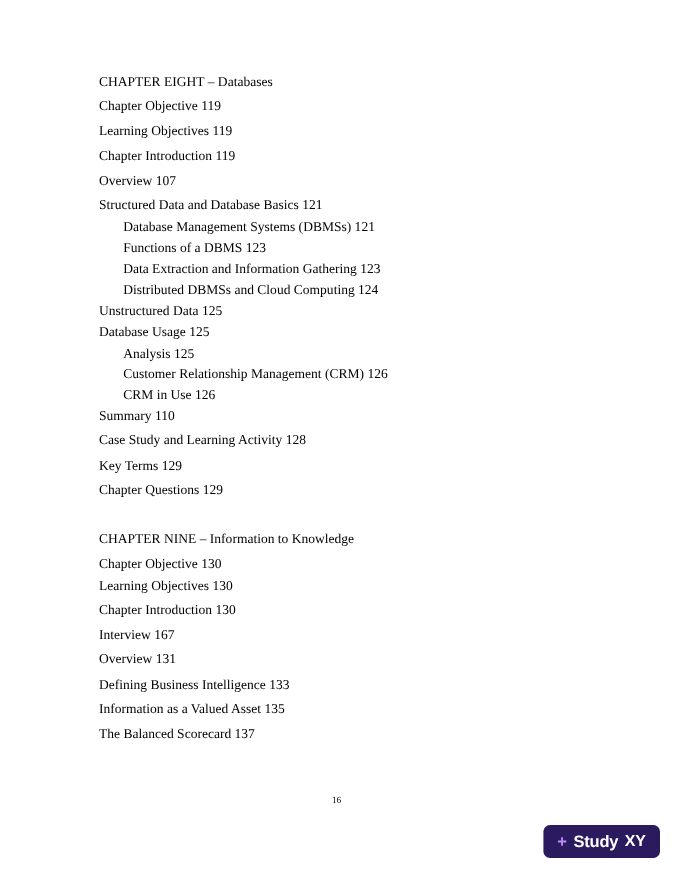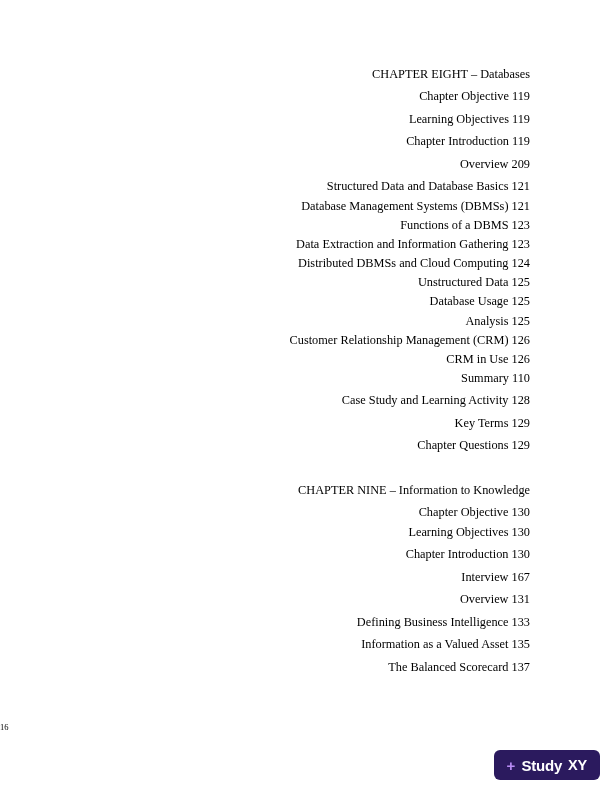--- a/index.html
+++ b/index.html
@@ -19,21 +19,20 @@
     position: absolute;
     left: 0; top: 0;
     width: 612px;
     height: 792px;
   }
   .toc {
     position: absolute;
     left: 90px;
     top: 68px;
     width: 440px;
-    text-align: right;
   }
   .toc-entry {
     font-size: 12.3px;
     line-height: 1.0;
     margin-bottom: 10.2px;
     white-space: nowrap;
   }
   .toc-entry.indent {
     padding-left: 22px;
     margin-bottom: 6.6px;
@@ -42,20 +41,21 @@
     margin-bottom: 7.4px;
   }
   .spacer {
     height: 22px;
   }
   .page-number {
     position: absolute;
     top: 722px;
     left: 0;
     width: 612px;
+    text-align: center;
     font-size: 8.5px;
     color: #000;
   }
   .watermark {
     position: absolute;
     right: 12px;
     bottom: 12px;
     background: #2b1a5e;
     border-radius: 6px;
     height: 30px;
@@ -87,21 +87,21 @@
 </head>
 <body>
 
 <div class="page">
 
   <div class="toc" id="toc-list">
       <div class="toc-entry">CHAPTER EIGHT – Databases</div>
       <div class="toc-entry">Chapter Objective 119</div>
       <div class="toc-entry">Learning Objectives 119</div>
       <div class="toc-entry">Chapter Introduction 119</div>
-      <div class="toc-entry">Overview 209</div>
+      <div class="toc-entry">Overview 107</div>
       <div class="toc-entry tight">Structured Data and Database Basics 121</div>
       <div class="toc-entry indent">Database Management Systems (DBMSs) 121</div>
       <div class="toc-entry indent">Functions of a DBMS 123</div>
       <div class="toc-entry indent">Data Extraction and Information Gathering 123</div>
       <div class="toc-entry indent">Distributed DBMSs and Cloud Computing 124</div>
       <div class="toc-entry tight">Unstructured Data 125</div>
       <div class="toc-entry tight">Database Usage 125</div>
       <div class="toc-entry indent">Analysis 125</div>
       <div class="toc-entry indent">Customer Relationship Management (CRM) 126</div>
       <div class="toc-entry indent">CRM in Use 126</div>

